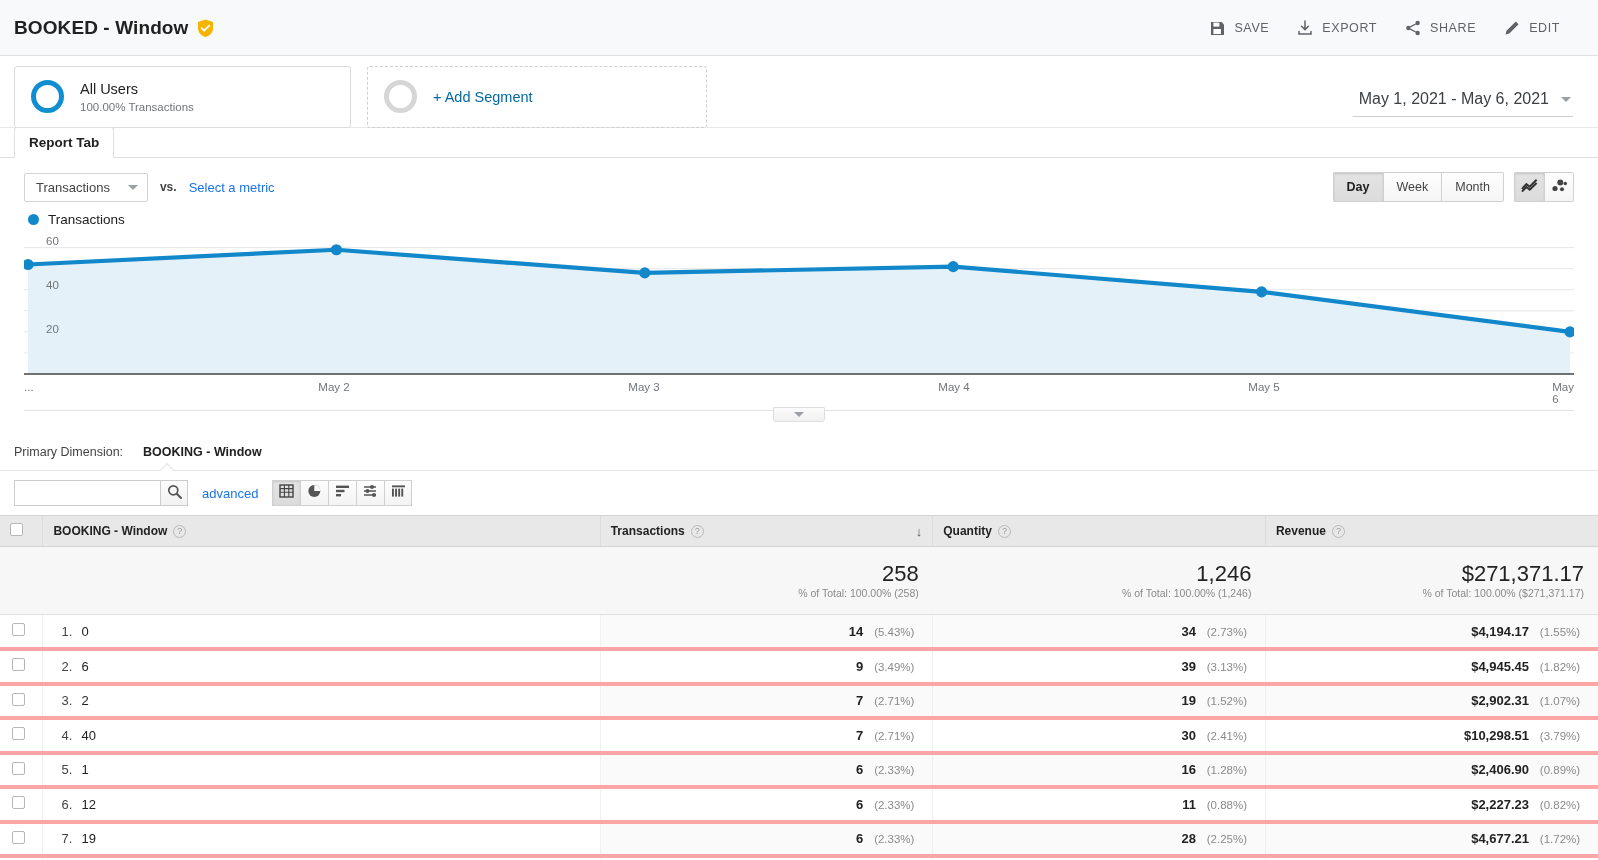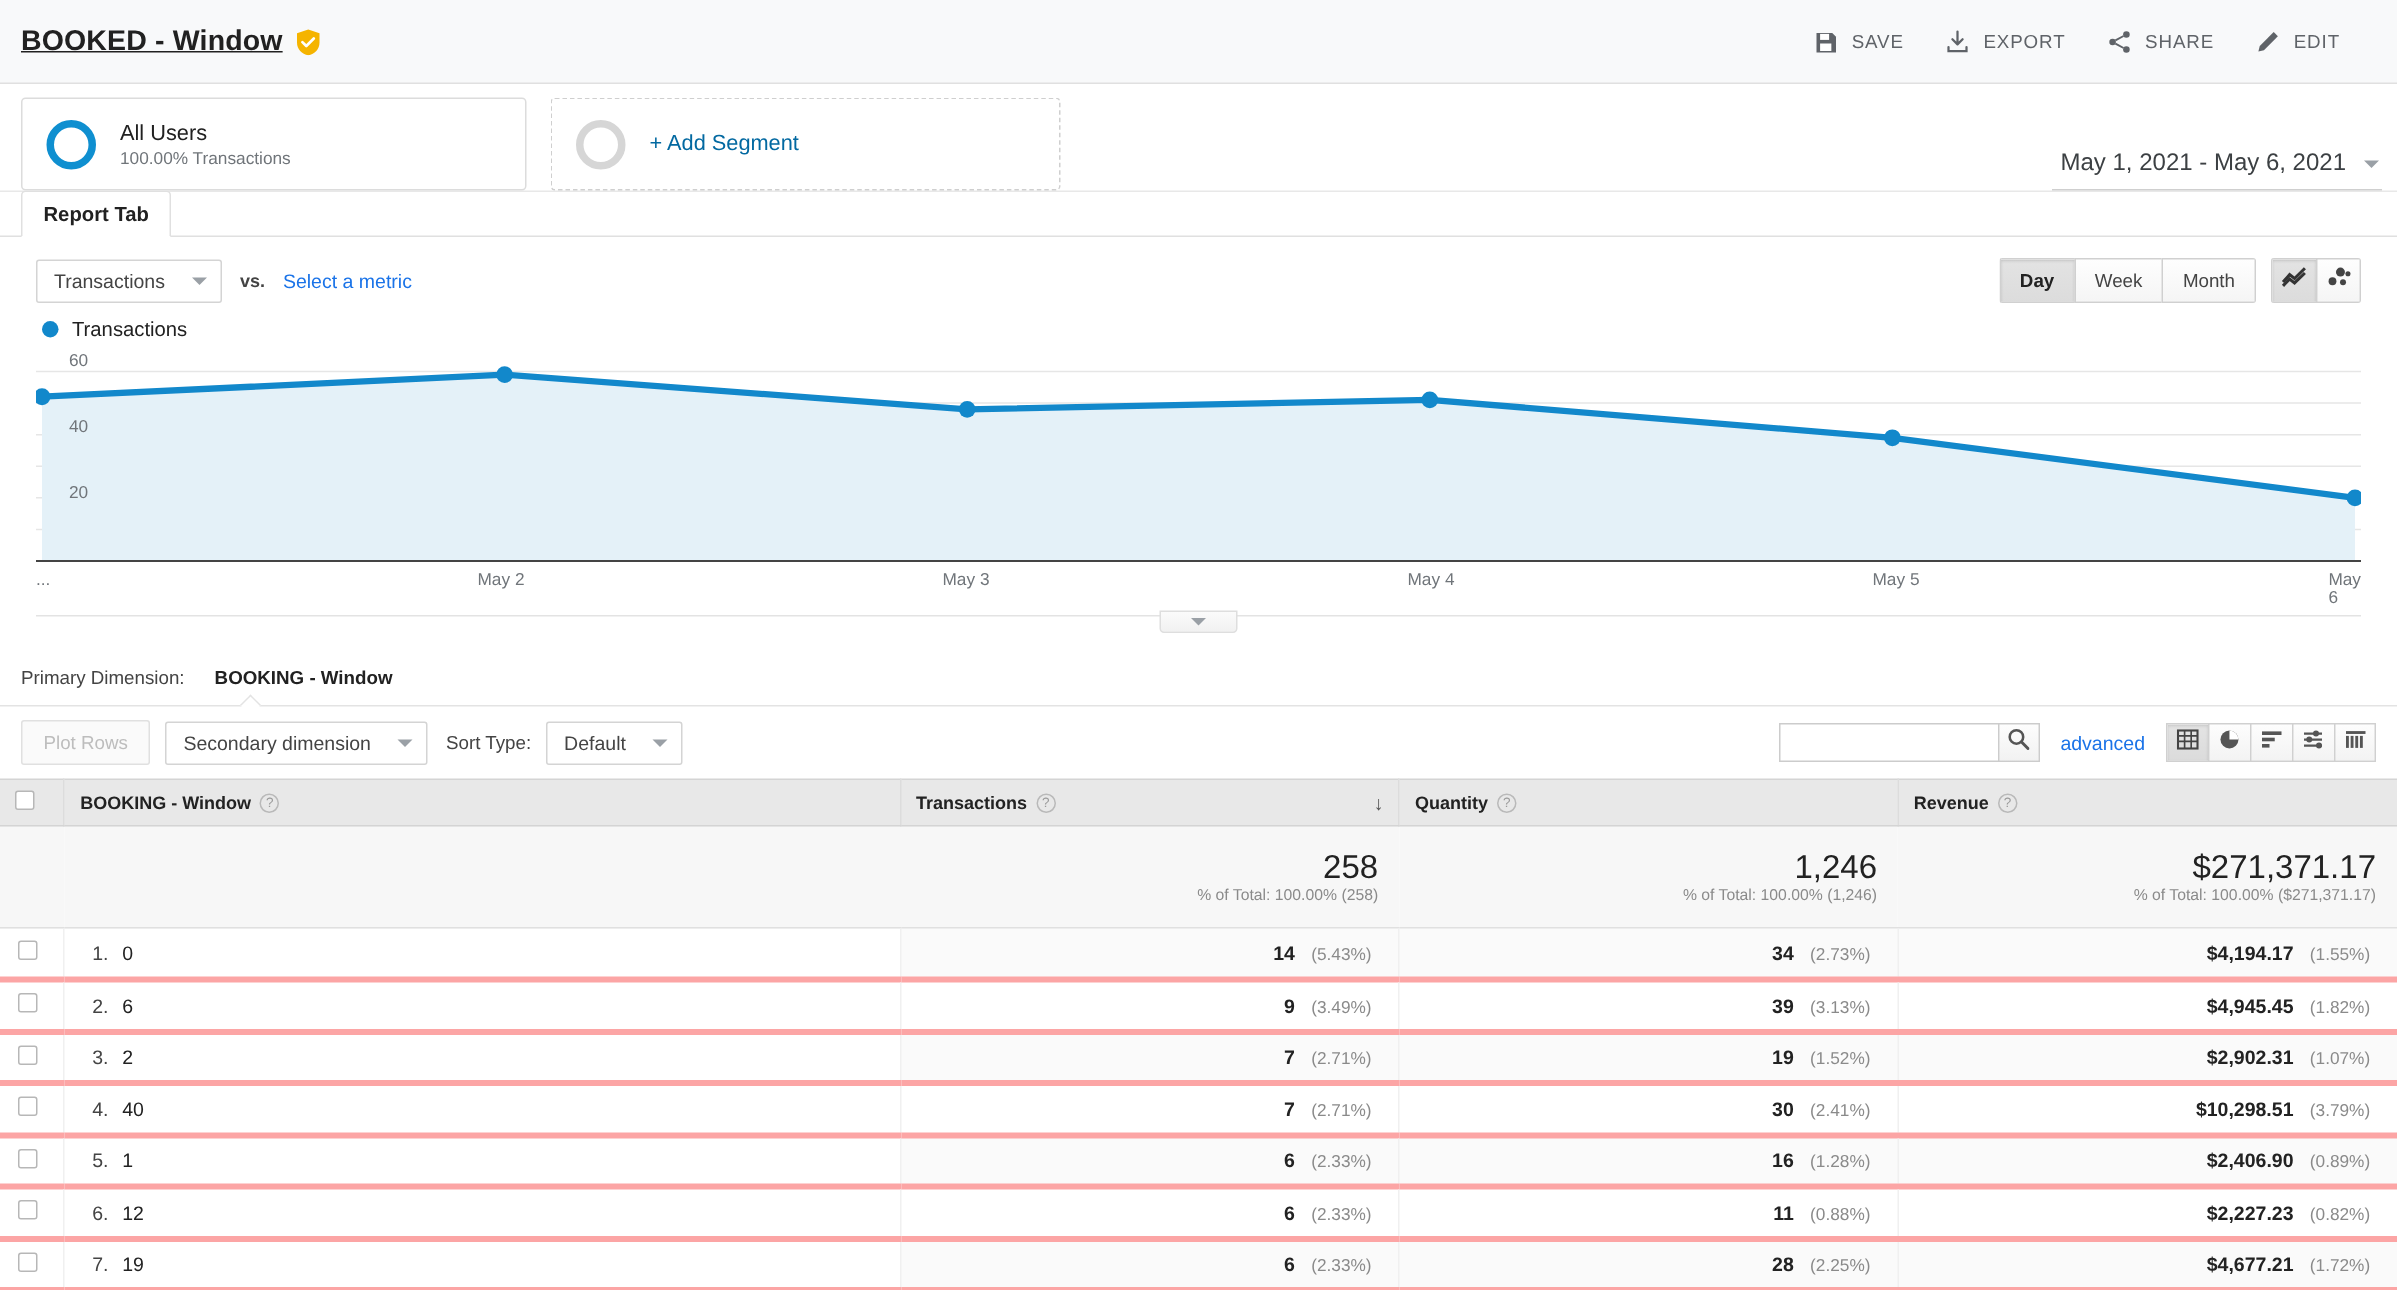--- a/index.html
+++ b/index.html
@@ -14,37 +14,36 @@
   .topbar {
     height: 56px; background: #f8f9fa;
     border-bottom: 1px solid #e0e0e0;
     display: flex; align-items: center; justify-content: space-between;
     padding: 0 14px 0 14px;
   }
   .report-title {
     font-size: 19px; font-weight: bold; color: #212121;
     display: flex; align-items: center; gap: 9px;
     letter-spacing: .1px;
-    text-decoration: underline;
   }
   .shield-badge {
     width: 17px; height: 18px; display: inline-block; position: relative;
   }
   .topbar-actions { display: flex; align-items: center; gap: 28px; padding-right: 24px; }
   .tb-action {
     display: flex; align-items: center; gap: 9px;
     font-size: 12.5px; color: #5f6368; letter-spacing: .6px;
     cursor: pointer; font-weight: 500;
   }
   .tb-action svg { display: block; }
 
   
   .segbar {
-    display: flex; align-items: flex-end; justify-content: space-between;
-    padding: 10px 10px 0 14px; height: 72px;
+    display: flex; align-items: center; justify-content: space-between;
+    padding: 10px 25px 0 14px; height: 72px;
     border-bottom: 1px solid #e8e8e8;
   }
   .segments { display: flex; gap: 16px; }
   .segment-card {
     width: 337px; height: 62px;
     border: 1px solid #dcdcdc; border-radius: 3px;
     background: #fff; display: flex; align-items: center; padding: 0 16px;
     gap: 16px; cursor: pointer;
   }
   .segment-card.add {
@@ -397,32 +396,20 @@
     <span class="caret-dn"></span>
   </div>
 </div>
 
 <div class="primdim" style="margin-top:22px">
   <span>Primary Dimension:</span>
   <b>BOOKING - Window</b>
 </div>
 
 <div class="tabletoolbar">
-  <div class="ttleft">
-    <div class="plotrows">Plot Rows</div>
-    <div class="dropdown">
-      <span>Secondary dimension</span>
-      <span class="caret-dn"></span>
-    </div>
-    <span class="sorttype-label">Sort Type:</span>
-    <div class="dropdown">
-      <span>Default</span>
-      <span class="caret-dn"></span>
-    </div>
-  </div>
   <div class="ttright">
     <div class="searchbox">
       <input type="text" placeholder="" style="">
       <div class="searchbtn">
         <span>
           <svg width="15" height="15" viewBox="0 0 15 15">
               <circle cx="6.3" cy="6.3" r="4.5" stroke="#555" stroke-width="1.7" fill="none"></circle>
               <path d="M9.7 9.7 14 14" stroke="#555" stroke-width="2" stroke-linecap="round"></path>
             </svg>
         </span>

